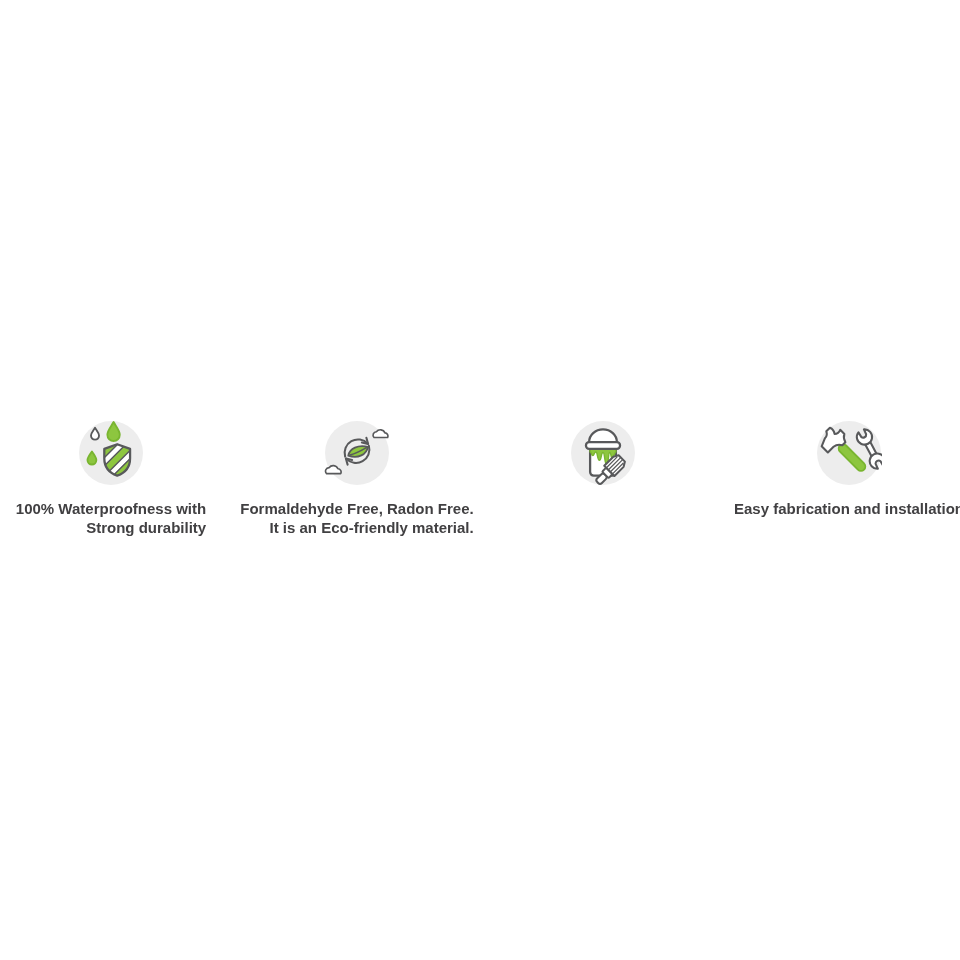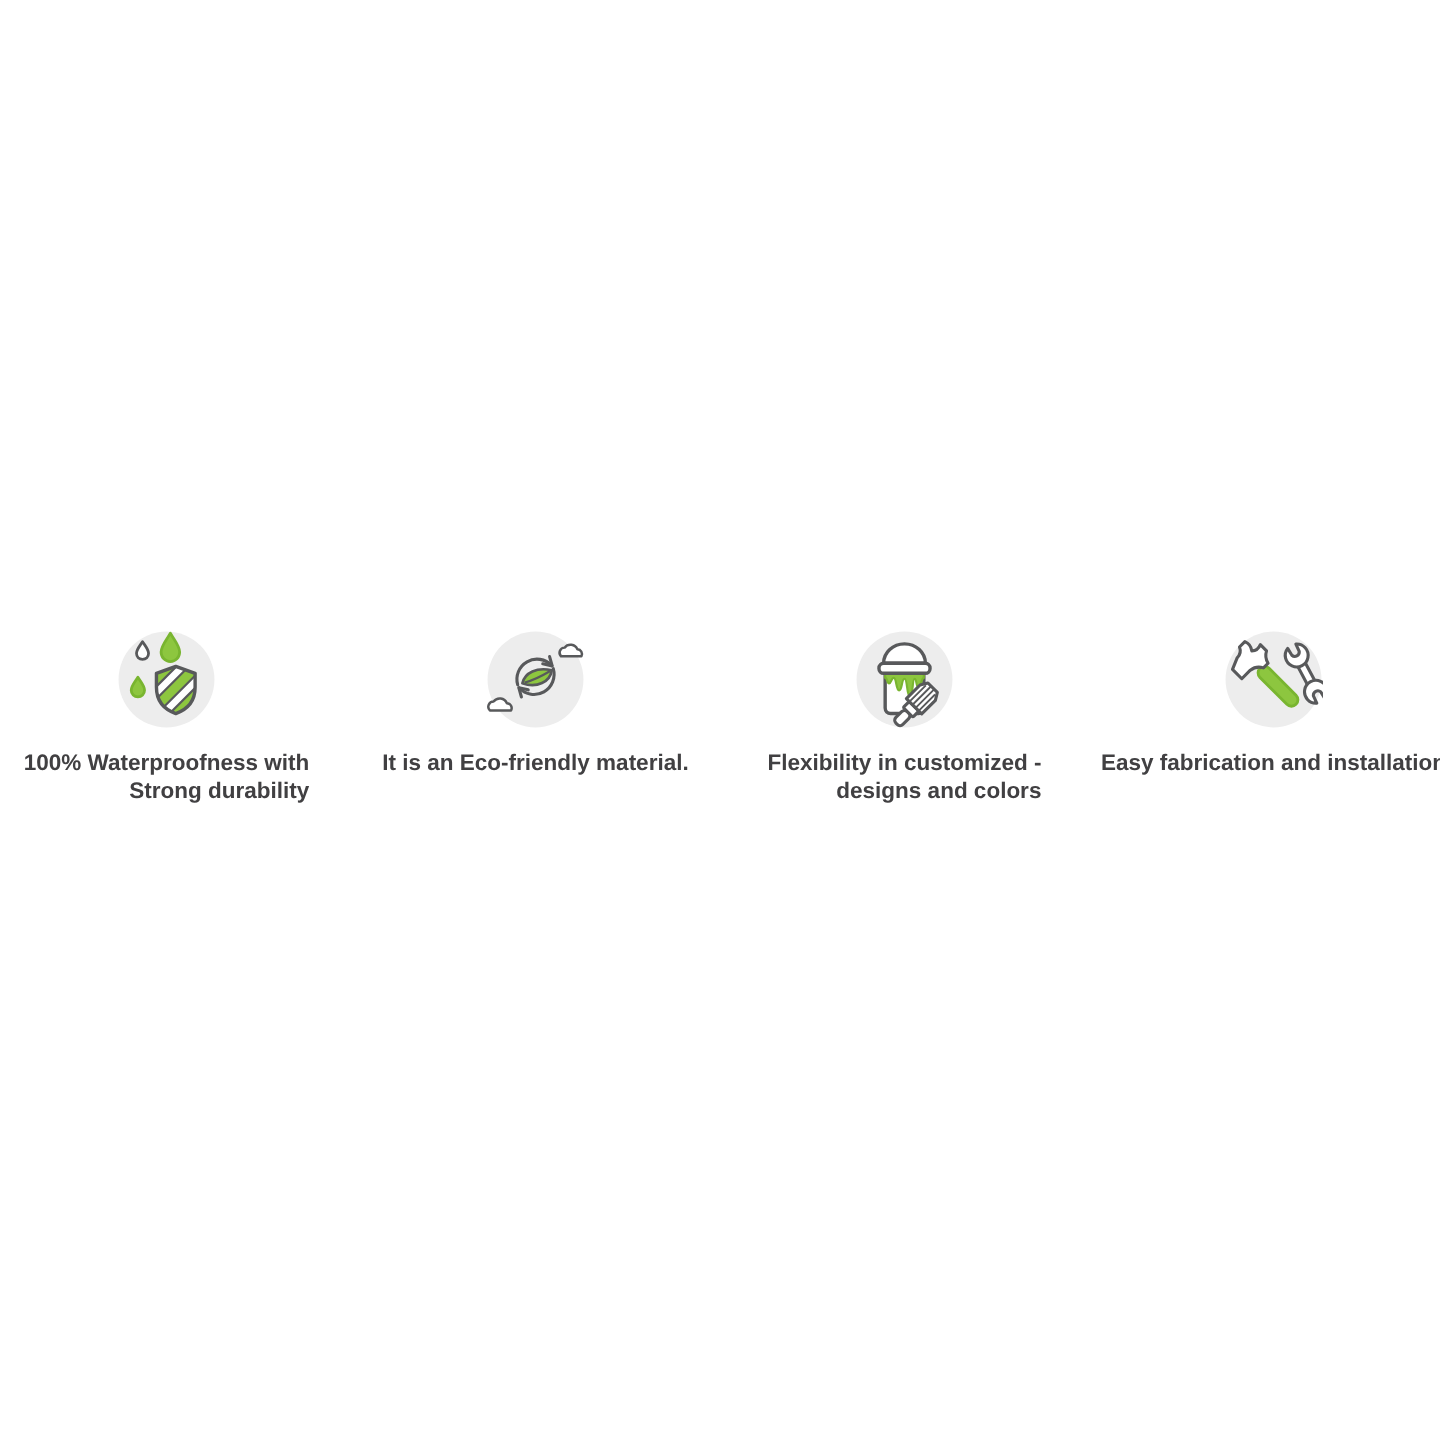--- a/index.html
+++ b/index.html
@@ -58,42 +58,39 @@
       <path d="M20.5 35.5 A13 13 0 0 1 42.5 23" fill="none" stroke="#58595B" stroke-width="2" stroke-linecap="round"></path>
       <path d="M41.1 17.2 L42.8 23.2 L36.7 21.8" fill="none" stroke="#58595B" stroke-width="2" stroke-linecap="round" stroke-linejoin="round"></path>
       <path d="M43.5 25 A13 13 0 0 1 21.5 37.5" fill="none" stroke="#58595B" stroke-width="2" stroke-linecap="round"></path>
       <path d="M22.9 43.3 L21.2 37.3 L27.3 38.7" fill="none" stroke="#58595B" stroke-width="2" stroke-linecap="round" stroke-linejoin="round"></path>
       <path d="M23.5 34.5 C25 27.5 33 23.8 42.5 26 C41.5 33.5 33 37.8 23.5 34.5 Z" fill="#8DC63F" stroke="#58595B" stroke-width="1.7" stroke-linejoin="round"></path>
       <path d="M25 34 C30.5 32.5 36.5 29.5 41.5 26.5" fill="none" stroke="#58595B" stroke-width="1.4"></path>
       <path d="M48.5 17 a3.3 3.3 0 0 1 2.3 -5.6 a4.8 4.8 0 0 1 8.3 1.1 a3.1 3.1 0 0 1 2.6 4.5 Z" fill="#ffffff" stroke="#58595B" stroke-width="1.6" stroke-linejoin="round"></path>
       <path d="M2.5 52 a3.4 3.4 0 0 1 2.4 -5.8 a5 5 0 0 1 8.6 1.1 a3.2 3.2 0 0 1 2.7 4.7 Z" fill="#ffffff" stroke="#58595B" stroke-width="1.6" stroke-linejoin="round"></path>
     </svg>
     <div class="feature-caption">
+      <div class="cap-line">Formaldehyde Free, Radon Free.</div>
       <div class="cap-line">It is an Eco-friendly material.</div>
     </div>
   </div>
 
   <div class="feature-item">
     <svg class="feature-icon" viewBox="0 0 64 64">
       <circle cx="32" cy="32" r="31" fill="#EDEDED"></circle>
       <path d="M18.5 21.5 a13.5 12.5 0 0 1 27 0 Z" fill="#ffffff" stroke="#58595B" stroke-width="2.2" stroke-linejoin="round"></path>
       <path d="M19.5 28 H44.5 V50.5 a3.5 3.5 0 0 1 -3.5 3.5 H23 a3.5 3.5 0 0 1 -3.5 -3.5 Z" fill="#ffffff" stroke="#58595B" stroke-width="2.2" stroke-linejoin="round"></path>
       <path d="M19.5 28 H44.5 V31 C43 31 42.6 37 41 37 C39.4 37 40 31.5 38.5 31.5 C37 31.5 37.6 43 35.5 43 C33.4 43 34 31.5 32 31.5 C30 31.5 30.6 39 28.5 39 C26.4 39 27 31 25 31 C23.4 31 23.6 34.5 22 34.5 C20.7 34.5 21 31 19.5 31 Z" fill="#8DC63F" stroke="#79B530" stroke-width="1.4" stroke-linejoin="round"></path>
       <rect x="15.5" y="21.5" width="33" height="6.5" rx="3" fill="#ffffff" stroke="#58595B" stroke-width="2.2"></rect>
       <g transform="translate(26.5 61) rotate(-45)">
         <rect x="0.5" y="-3.2" width="10.5" height="6.4" rx="2.6" fill="#ffffff" stroke="#58595B" stroke-width="2"></rect>
         <rect x="11" y="-4.4" width="5.5" height="8.8" rx="1" fill="#ffffff" stroke="#58595B" stroke-width="2"></rect>
         <path d="M16.5 -7 H29 L33.5 -4.3 V4.3 L29 7 H16.5 Z" fill="#ffffff" stroke="#58595B" stroke-width="2" stroke-linejoin="round"></path>
         <path d="M17 -4.2 H31.5 M17 -1.4 H33 M17 1.4 H33 M17 4.2 H31.5" fill="none" stroke="#58595B" stroke-width="1.2"></path>
       </g>
     </svg>
-    <div class="feature-caption">
-      <div class="cap-line">Flexibility in customized -</div>
-      <div class="cap-line">designs and colors</div>
-    </div>
   </div>
 
   <div class="feature-item">
     <svg class="feature-icon" viewBox="0 0 64 64">
       <circle cx="32" cy="32" r="31" fill="#EDEDED"></circle>
       <g transform="translate(47 16.5) rotate(62)" fill="#ffffff" stroke="#58595B" stroke-width="2" stroke-linejoin="round">
         <rect x="3" y="-2.7" width="21" height="5.4" rx="1.5"></rect>
         <path d="M-6.8 -3 A7.4 7.4 0 1 1 -6.8 3 L-1.6 2.7 A2.9 2.9 0 0 0 -1.6 -2.7 Z"></path>
         <g transform="translate(26.5 0) scale(-1 1)">
           <path d="M-6.8 -3 A7.4 7.4 0 1 1 -6.8 3 L-1.6 2.7 A2.9 2.9 0 0 0 -1.6 -2.7 Z"></path>

